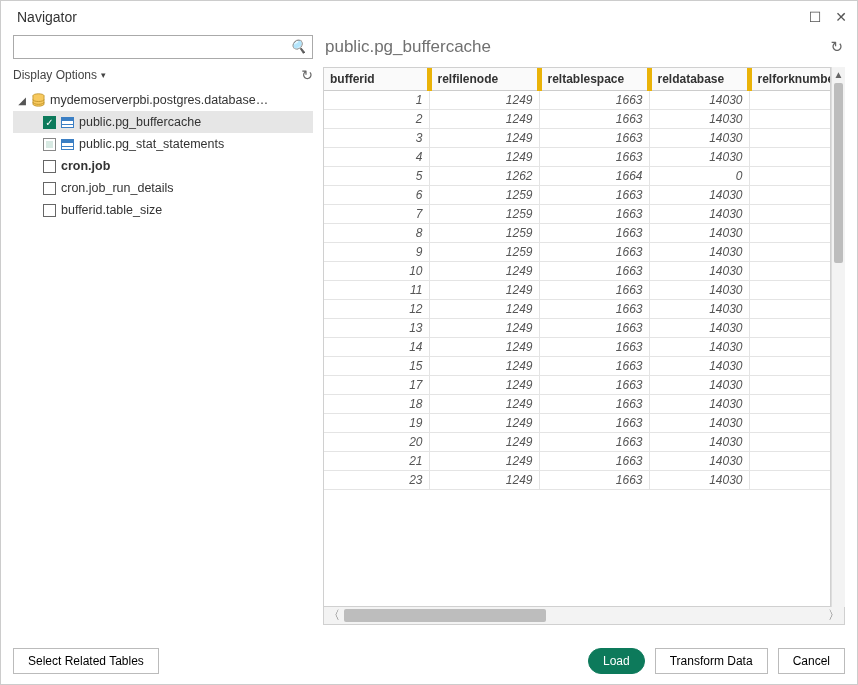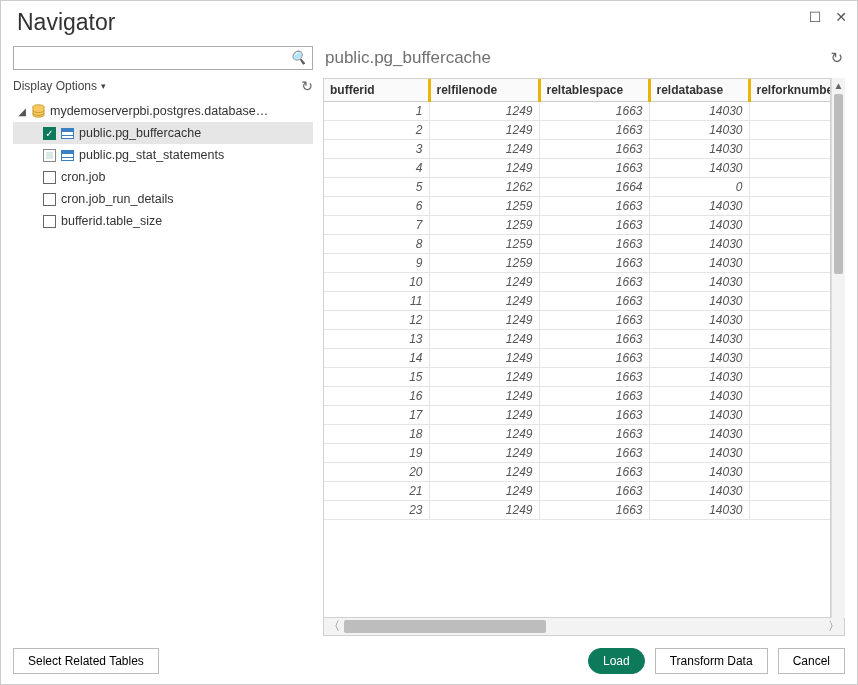--- a/index.html
+++ b/index.html
@@ -20,21 +20,21 @@
     right: 10px;
     display: flex;
     gap: 14px;
   }
   .window-controls span {
     font-size: 14px;
     color: #555;
     cursor: pointer;
   }
   .title {
-    font-size: 23px;
+    font-size: 14px;
     font-weight: 400;
     color: #333;
     padding: 8px 16px 10px 16px;
   }
   .main-area {
     display: flex;
     height: 590px;
     padding: 0 12px;
     gap: 10px;
   }
@@ -211,21 +211,21 @@
     font-size: 12px;
     color: #555;
     table-layout: fixed;
   }
   table.data th {
     text-align: left;
     font-weight: 600;
     color: #333;
     background: #fafafa;
     border-bottom: 1px solid #ccc;
-    border-right: 3px solid #eab308;
+    border-right: 5px solid #eab308;
     padding: 4px 6px;
     height: 20px;
   }
   table.data td {
     border-bottom: 1px solid #e4e4e4;
     border-right: 1px solid #e4e4e4;
     padding: 2px 6px;
     text-align: right;
     font-style: italic;
     color: #555;
@@ -325,21 +325,21 @@
           <div class="tree-row hoverable selected" style="padding-left: 30px;">
             <span class="checkbox checked">✓</span>
             <span class="table-icon"></span>
             <span class="tree-label">public.pg_buffercache</span>
           </div>
           <div class="tree-row hoverable" style="padding-left: 30px;">
             <span class="checkbox half"></span>
             <span class="table-icon"></span>
             <span class="tree-label">public.pg_stat_statements</span>
           </div>
-          <div class="tree-row hoverable" style="padding-left: 30px;">
+          <div class="tree-row hoverable" style="padding-left: 30px; font-weight: bold;">
             <span class="checkbox"></span>
             <span class="tree-label">cron.job</span>
           </div>
           <div class="tree-row hoverable" style="padding-left: 30px;">
             <span class="checkbox"></span>
             <span class="tree-label">cron.job_run_details</span>
           </div>
           <div class="tree-row hoverable" style="padding-left: 30px;">
             <span class="checkbox"></span>
             <span class="tree-label">bufferid.table_size</span>
@@ -465,27 +465,20 @@
                 <td></td>
               </tr>
               <tr>
                 <td>15</td>
                 <td>1249</td>
                 <td>1663</td>
                 <td>14030</td>
                 <td></td>
               </tr>
               <tr>
-                <td>16</td>
-                <td>1249</td>
-                <td>1663</td>
-                <td>14030</td>
-                <td></td>
-              </tr>
-              <tr>
                 <td>17</td>
                 <td>1249</td>
                 <td>1663</td>
                 <td>14030</td>
                 <td></td>
               </tr>
               <tr>
                 <td>18</td>
                 <td>1249</td>
                 <td>1663</td>

